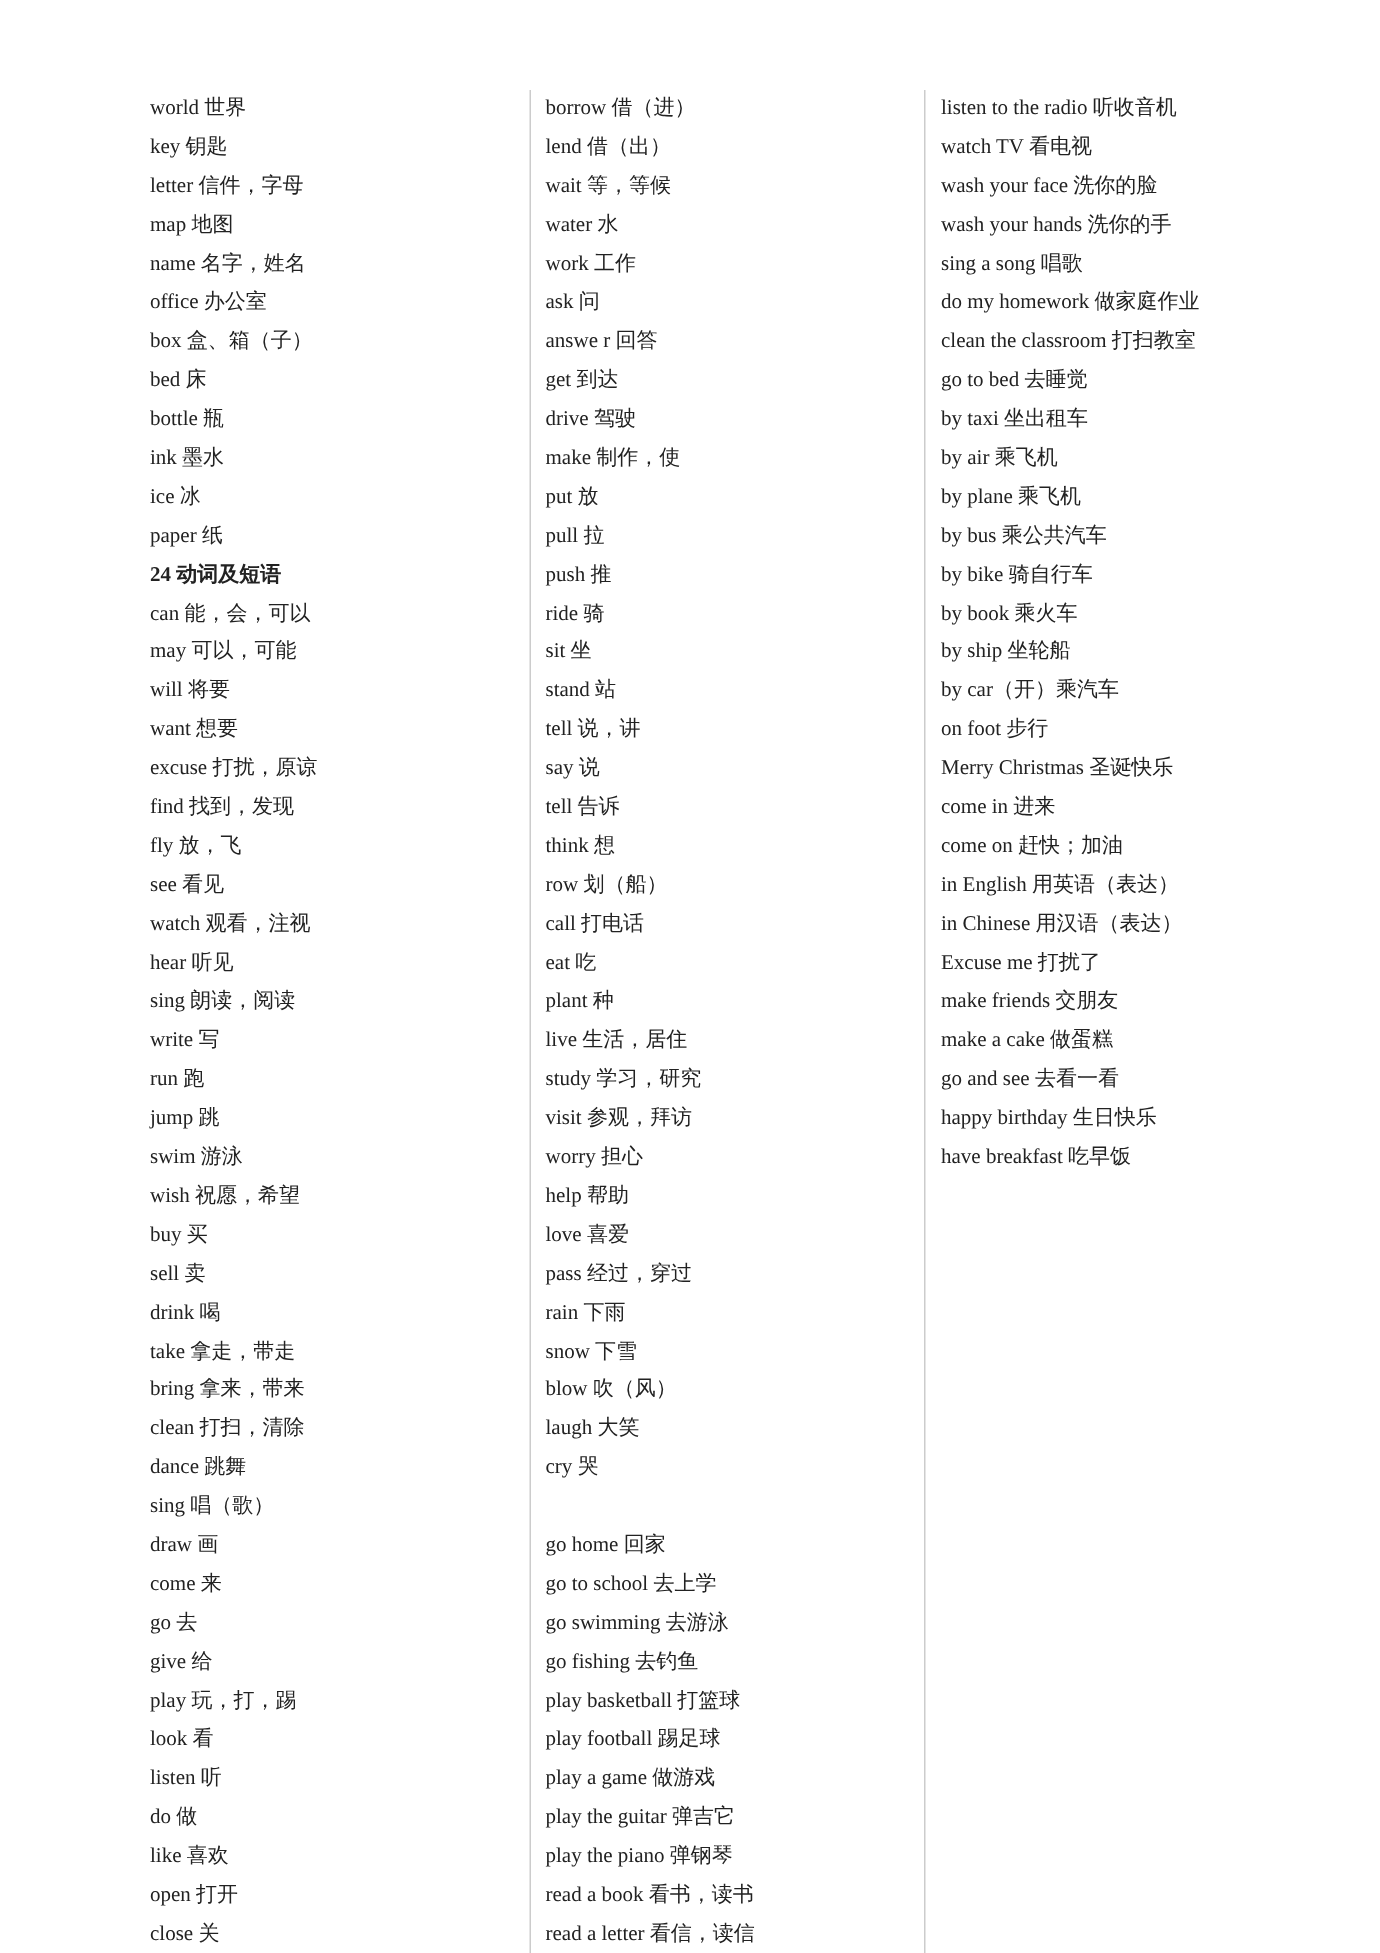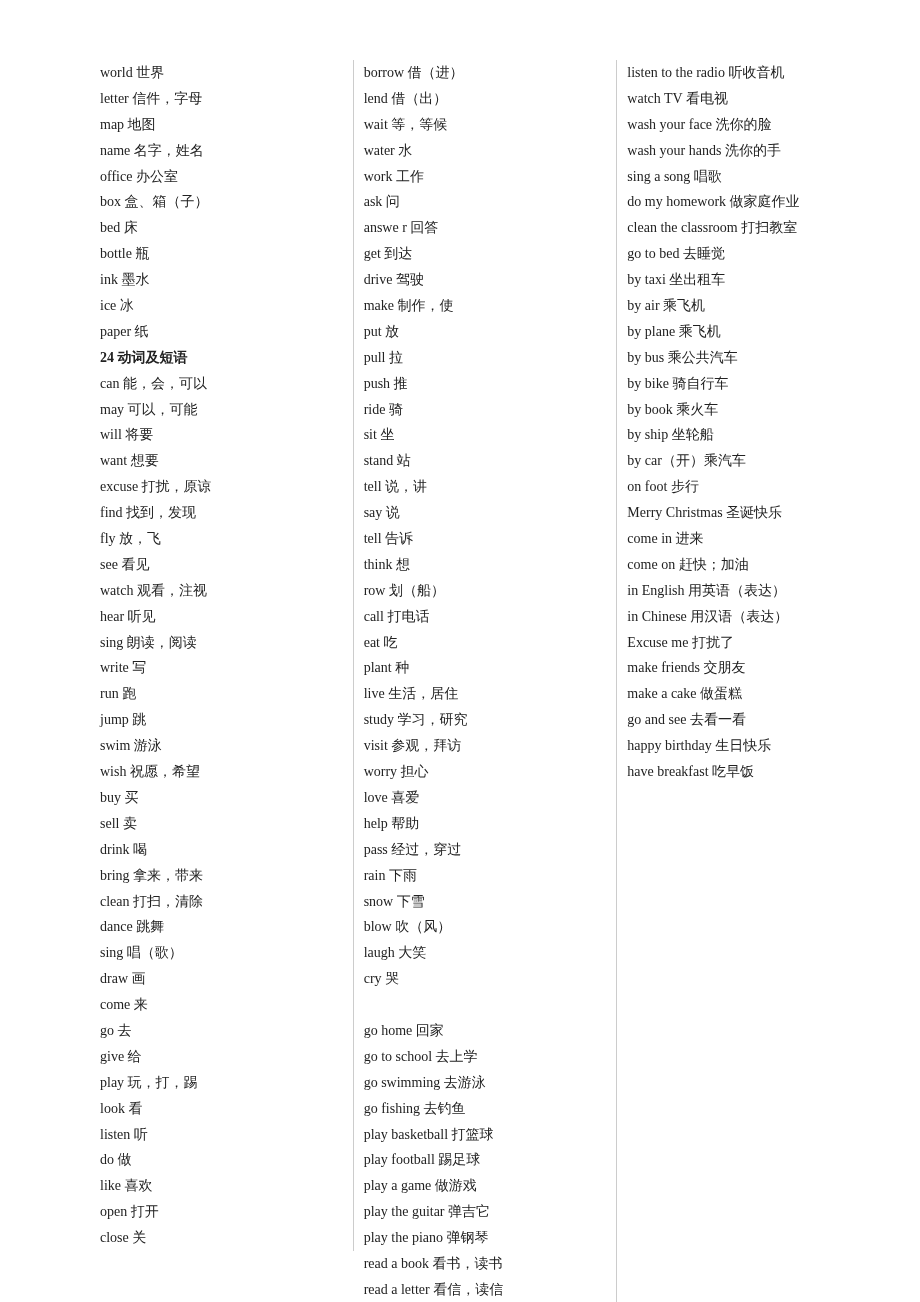--- a/index.html
+++ b/index.html
@@ -31,20 +31,21 @@
       display: block;
       white-space: nowrap;
     }
   </style>
 </head>
 <body>
 
 <div class="columns">
 <div class="col">
       <span class="entry">world 世界</span>
+      <span class="entry">key 钥匙</span>
       <span class="entry">letter 信件，字母</span>
       <span class="entry">map 地图</span>
       <span class="entry">name 名字，姓名</span>
       <span class="entry">office 办公室</span>
       <span class="entry">box 盒、箱（子）</span>
       <span class="entry">bed 床</span>
       <span class="entry">bottle 瓶</span>
       <span class="entry">ink 墨水</span>
       <span class="entry">ice 冰</span>
       <span class="entry">paper 纸</span>
@@ -61,20 +62,21 @@
       <span class="entry">hear 听见</span>
       <span class="entry">sing 朗读，阅读</span>
       <span class="entry">write 写</span>
       <span class="entry">run 跑</span>
       <span class="entry">jump 跳</span>
       <span class="entry">swim 游泳</span>
       <span class="entry">wish 祝愿，希望</span>
       <span class="entry">buy 买</span>
       <span class="entry">sell 卖</span>
       <span class="entry">drink 喝</span>
+      <span class="entry">take 拿走，带走</span>
       <span class="entry">bring 拿来，带来</span>
       <span class="entry">clean 打扫，清除</span>
       <span class="entry">dance 跳舞</span>
       <span class="entry">sing 唱（歌）</span>
       <span class="entry">draw 画</span>
       <span class="entry">come 来</span>
       <span class="entry">go 去</span>
       <span class="entry">give 给</span>
       <span class="entry">play 玩，打，踢</span>
       <span class="entry">look 看</span>
@@ -106,22 +108,22 @@
       <span class="entry">tell 告诉</span>
       <span class="entry">think 想</span>
       <span class="entry">row 划（船）</span>
       <span class="entry">call 打电话</span>
       <span class="entry">eat 吃</span>
       <span class="entry">plant 种</span>
       <span class="entry">live 生活，居住</span>
       <span class="entry">study 学习，研究</span>
       <span class="entry">visit 参观，拜访</span>
       <span class="entry">worry 担心</span>
+      <span class="entry">help 帮助</span>
       <span class="entry">love 喜爱</span>
-      <span class="entry">help 帮助</span>
       <span class="entry">pass 经过，穿过</span>
       <span class="entry">rain 下雨</span>
       <span class="entry">snow 下雪</span>
       <span class="entry">blow 吹（风）</span>
       <span class="entry">laugh 大笑</span>
       <span class="entry">cry 哭</span>
       <span class="entry">&nbsp;</span>
       <span class="entry">go home 回家</span>
       <span class="entry">go to school 去上学</span>
       <span class="entry">go swimming 去游泳</span>

